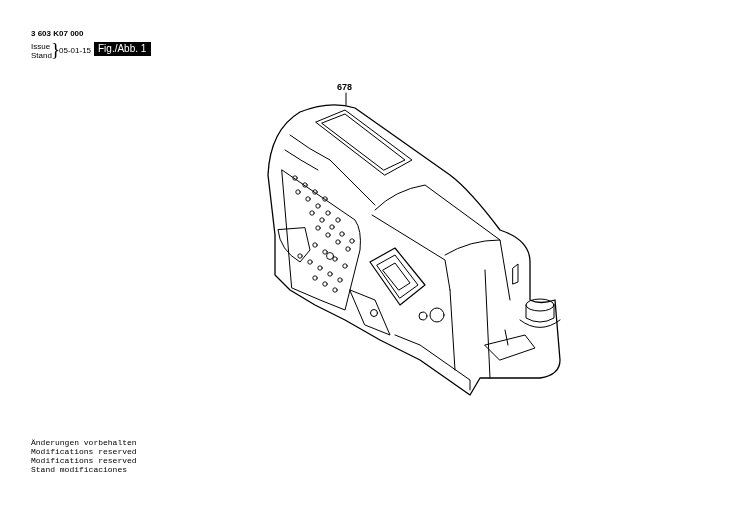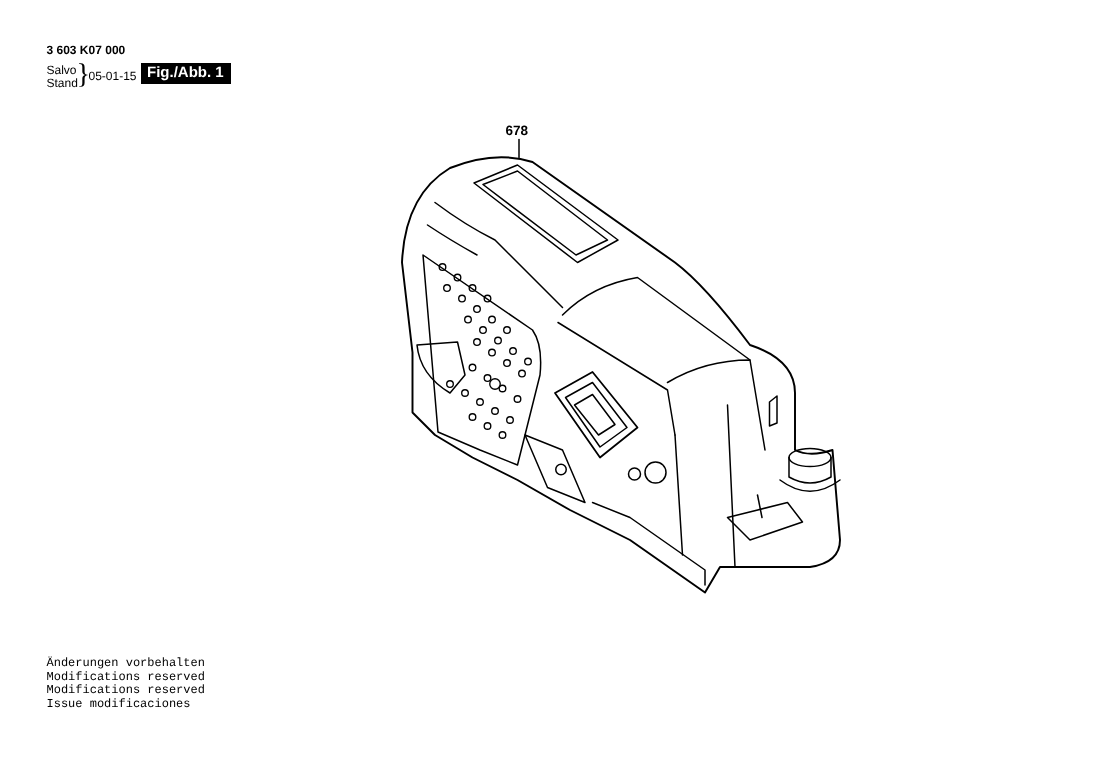--- a/index.html
+++ b/index.html
@@ -1,31 +1,31 @@
 <!DOCTYPE html>
 <html><head>
 <meta charset="utf-8">
 <style>
   html,body{margin:0;padding:0;background:#fff;}
   body{width:730px;height:516px;position:relative;overflow:hidden;font-family:"Liberation Sans",sans-serif;color:#000;}
   .partno{position:absolute;left:31px;top:29px;font-size:8px;font-weight:bold;}
   .stand{position:absolute;left:31px;top:42px;font-size:8px;line-height:9px;}
   .brace{position:absolute;left:51px;top:40px;font-size:19px;line-height:19px;font-family:"Liberation Serif",serif;}
   .date{position:absolute;left:59px;top:46px;font-size:8px;}
-  .fig{position:absolute;left:94px;top:42px;background:#000;color:#fff;font-weight:bold;font-size:10px;padding:1px 5px 1px 4px;line-height:12px;}
+  .fig{position:absolute;left:94px;top:42px;background:#000;color:#fff;font-weight:normal;font-size:10px;padding:1px 5px 1px 4px;line-height:12px;}
   .footer{position:absolute;left:31px;top:438px;font-size:8px;line-height:9px;font-family:Liberation Mono, monospace;}
   .label899{position:absolute;left:337px;top:82px;font-size:9px;font-weight:bold;}
   svg.draw{position:absolute;left:0;top:0;}
 </style>
 </head>
 <body>
 
 <div class="partno">3 603 K07 000</div>
 <div class="stand">
-  <div>Salvo</div>
+  <div>Issue</div>
   <div>Stand</div>
 </div>
 <div class="brace">}</div>
 <div class="date">05-01-15</div>
 <div class="fig">Fig./Abb. 1</div>
 
 <div class="label899">678</div>
 
 <svg class="draw" width="730" height="516" viewBox="0 0 730 516" fill="none" stroke="#000" stroke-width="1" stroke-linejoin="round" stroke-linecap="round">
 
@@ -101,14 +101,14 @@
   <path d="M485 345 L525 335 L535 348 L500 360 Z"></path>
   <path d="M505 330 L508 345"></path>
 
   <path d="M513 268 L518 264 L518 282 L513 284 Z"></path>
 </svg>
 
 <div class="footer">
   <div>Änderungen vorbehalten</div>
   <div>Modifications reserved</div>
   <div>Modifications reserved</div>
-  <div>Issue modificaciones</div>
+  <div>Stand modificaciones</div>
 </div>
 
 </body></html>

